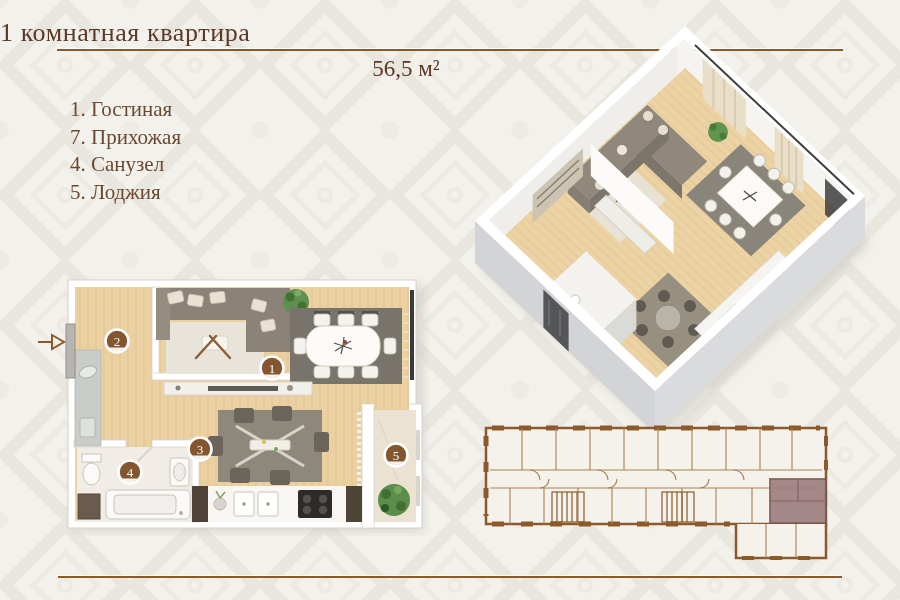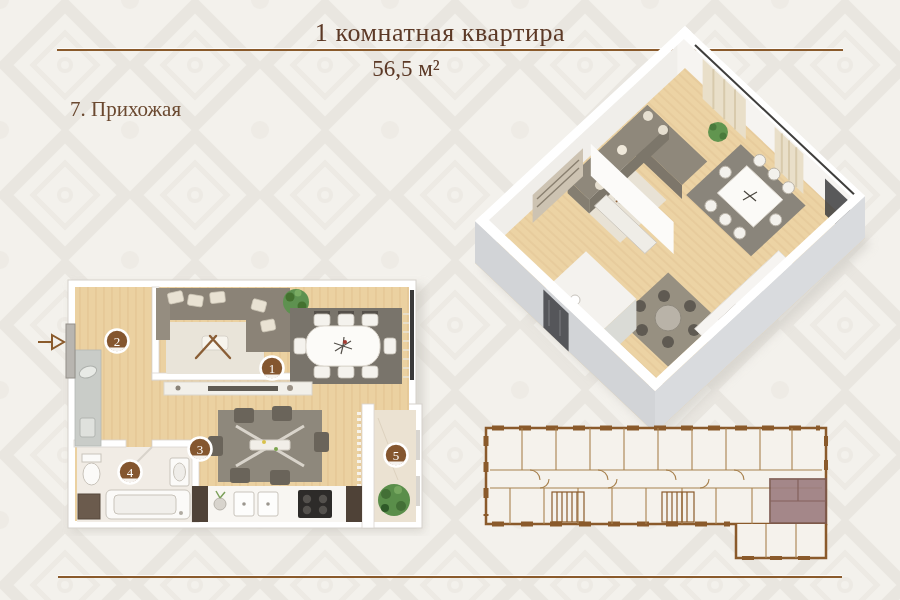--- a/index.html
+++ b/index.html
@@ -1,20 +1,20 @@
 <!DOCTYPE html>
 <html><head>
 <meta charset="utf-8">
 <style>
   html,body{margin:0;padding:0}
   body{width:900px;height:600px;position:relative;overflow:hidden;
        font-family:"Liberation Serif",serif;background:#f3f1ec}
   #bg{position:absolute;left:0;top:0}
   .layer{position:absolute}
-  #page-title{position:absolute;left:0;top:18px;width:880px;text-align:center;
+  #page-title{position:absolute;left:0;top:18px;width:880px;text-align:left;
       font-size:26px;color:#5c3926;letter-spacing:.6px}
   #area-label{position:absolute;left:0;top:56px;width:812px;text-align:center;
       font-size:23px;color:#5c3926}
   .rule{position:absolute;height:2.4px;background:#8a5a2b;box-shadow:0 -1px 0 rgba(255,255,255,.8)}
   #rule-top{left:57px;top:49px;width:786px}
   #rule-bottom{left:58px;top:576px;width:784px}
   #legend{position:absolute;left:70px;top:96px;font-size:21px;color:#6b4930;line-height:27.5px}
   .legend-item{white-space:nowrap}
   svg text{user-select:none}
 </style>
@@ -49,21 +49,24 @@
   </defs>
   <rect width="900" height="600" fill="url(#geo)"></rect>
 </svg>
 
 <div id="page-title">1 комнатная квартира</div>
 <div id="rule-top" class="rule"></div>
 <div id="area-label">56,5 м²</div>
 <div id="rule-bottom" class="rule"></div>
 
 <div id="legend">
+  <div class="legend-item">1. Гостиная</div>
   <div class="legend-item">7. Прихожая</div>
+  <div class="legend-item">4. Санузел</div>
+  <div class="legend-item">5. Лоджия</div>
 </div>
 
 <svg class="layer" style="left:34px;top:274px" width="396" height="262" viewBox="-34 -6 396 262">
 
   <rect x="4" y="5" width="352" height="247" fill="#cfccc5" opacity=".65" filter="url(#soft)"></rect>
 
   <g>
     <rect x="0" y="0" width="348" height="248" fill="#ffffff" stroke="#d5d1cb" stroke-width="1"></rect>
     <rect x="296" y="124" width="58" height="124" fill="#ffffff" stroke="#d5d1cb" stroke-width="1"></rect>
   </g>

